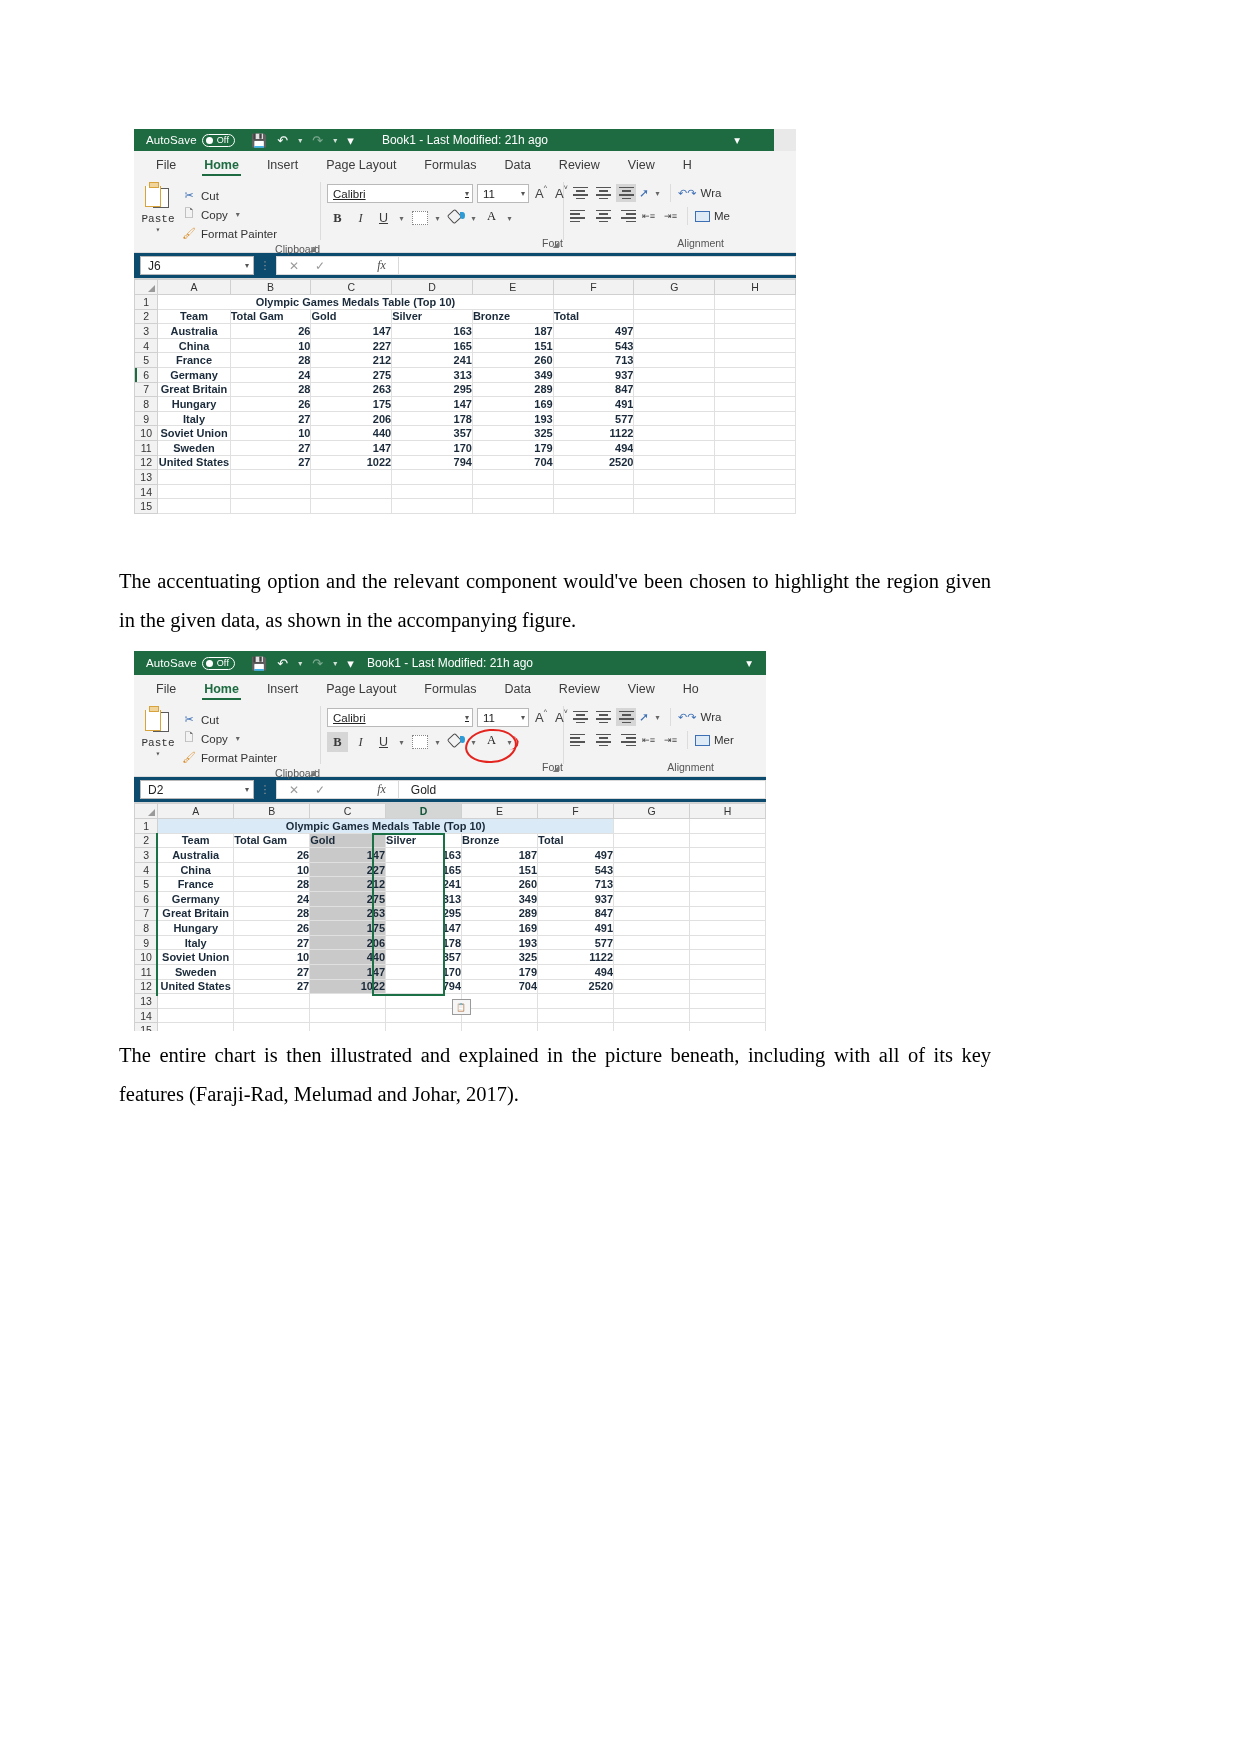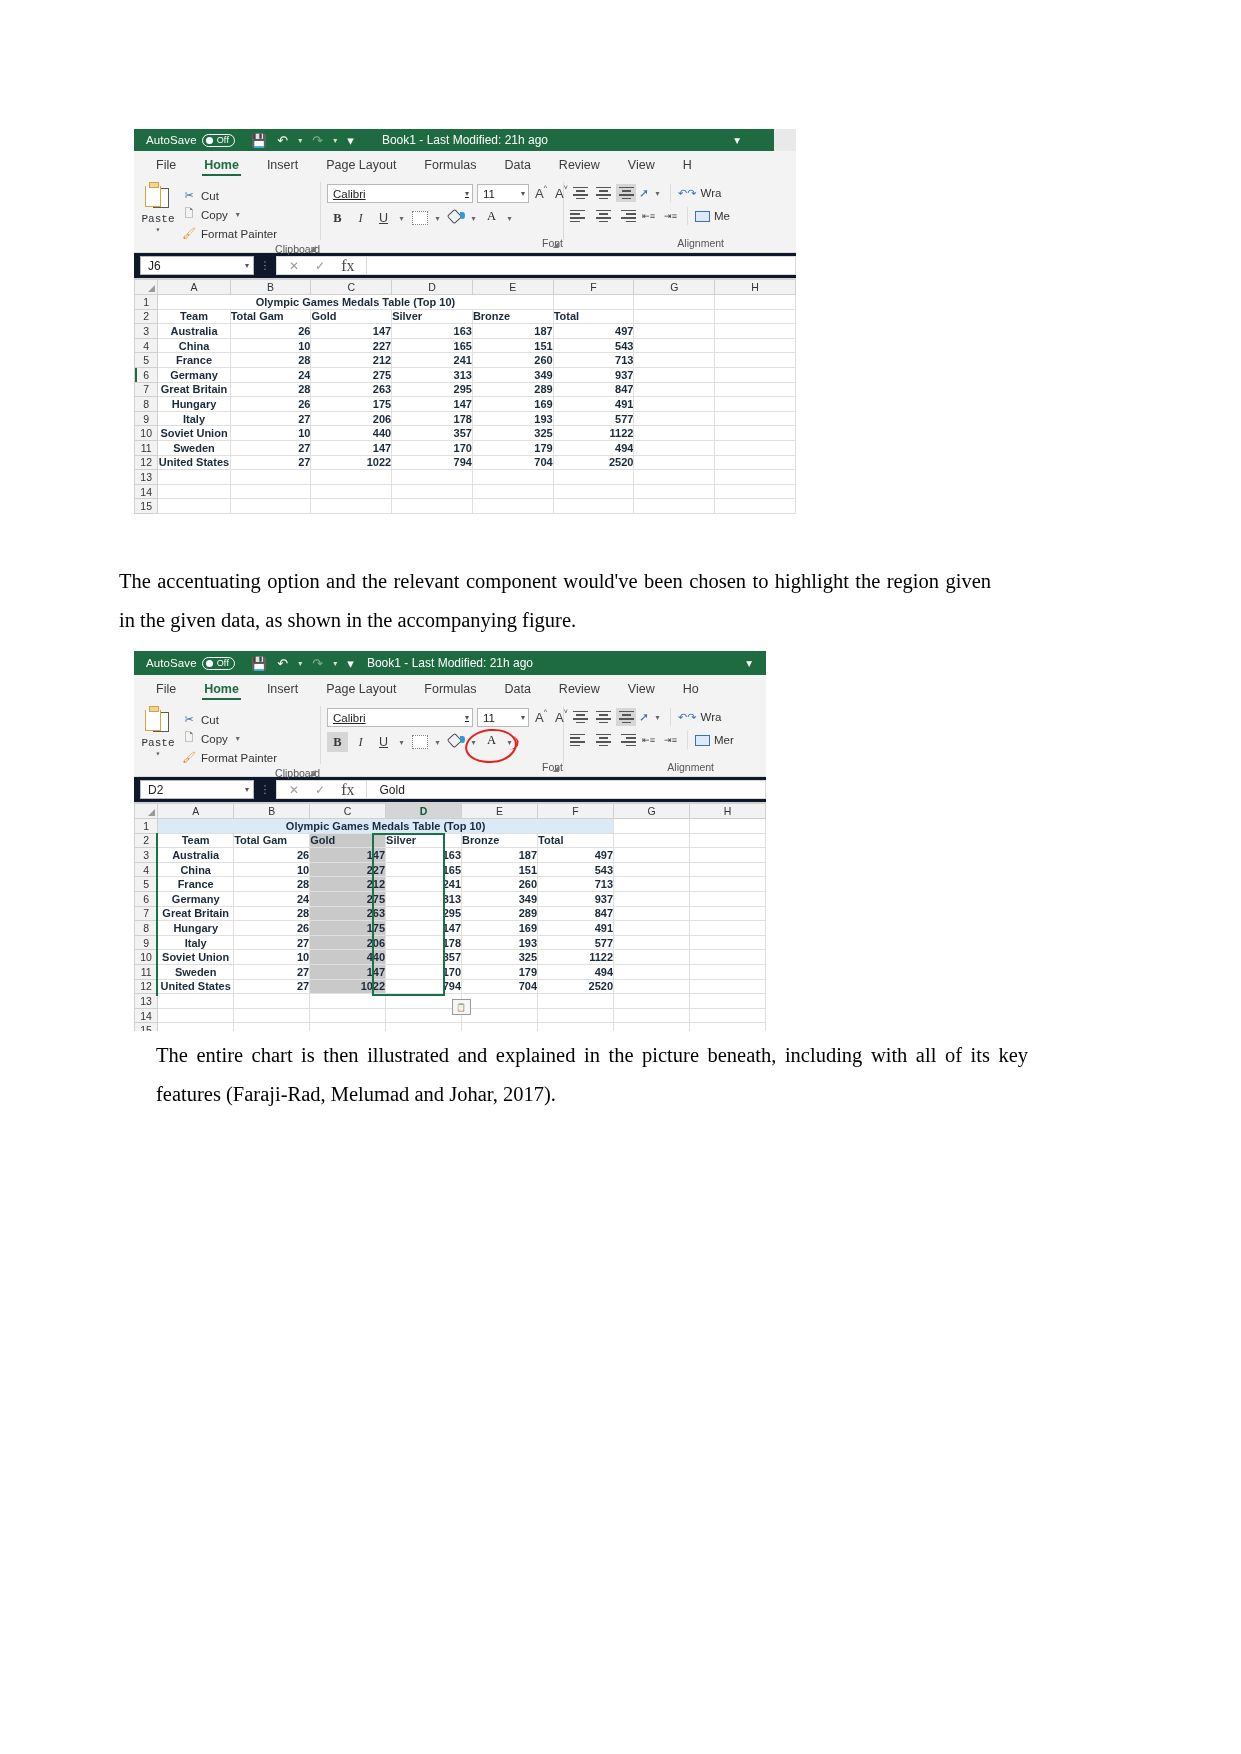--- a/index.html
+++ b/index.html
@@ -17,21 +17,21 @@
   .para {
     position:absolute;
     font-family:"Liberation Serif", serif;
     font-size:20.5px;
     line-height:39px;
     color:#000;
     text-align:justify;
     text-justify:inter-word;
   }
   .para1 { left:119px; top:562px; width:872px; }
-  .para2 { left:119px; top:1036px; width:872px;margin-left:37px; }
+  .para2 { left:119px; top:1036px; width:872px; }
 
   
   .xl {
     position:absolute;
     background:#ffffff;
     overflow:hidden;
   }
   .xl1 { left:134px; top:129px; width:662px; height:403px; }
   .xl2 { left:134px; top:651px; width:632px; height:380px; }
 
@@ -196,35 +196,35 @@
   .wrapic { font-size:11px; color:#3d6fb5; }
   .mergeic {
     width:15px;height:11px;border:1.3px solid #3d6fb5;background:#dfeaf7;
     display:inline-block;
   }
   .indent { width:19px;height:17px;display:flex;align-items:center;justify-content:center;
     font-size:9px;color:#444; }
 
   
   .fbar {
-    height:26px; background:#0f172a; display:flex; align-items:center;
+    height:26px; background:#0c4a6e; display:flex; align-items:center;
     border-bottom:1px solid #d4d4d4; font-family:"Liberation Sans", sans-serif;justify-content:flex-end;
   }
   .namebox {
     width:114px; height:19px; margin-left:6px; background:#fff;
     border:1px solid #b9b9b9; display:flex; align-items:center;
     justify-content:space-between; padding:0 4px 0 7px; font-size:12px; color:#222;
   }
   .namebox .cr { font-size:8px; color:#555; }
   .fb-dots { width:22px; text-align:center; color:#999; font-size:11px; }
   .fb-btns { display:flex; align-items:center; gap:16px; padding:0 12px;
     background:#fff; border:1px solid #d9d9d9; height:19px; }
   .fb-btns .x { color:#9a9a9a; font-size:12px; }
   .fb-btns .ck { color:#9a9a9a; font-size:12px; }
-  .fb-btns .fx { color:#4a4a4a; font-size:16px; font-family:"Liberation Serif",serif; }
+  .fb-btns .fx { color:#4a4a4a; font-size:12px; font-style:italic; font-family:"Liberation Serif",serif;margin-left:36px; }
   .fb-input {
     flex:1; height:19px; background:#fff; border:1px solid #d9d9d9;
     border-left:none; display:flex; align-items:center; padding-left:12px;
     font-size:12px; color:#222;
   }
 
   
   .grid { font-family:"Liberation Sans", sans-serif; font-size:11px; }
   table.sheet { border-collapse:collapse; table-layout:fixed; width:100%; }
   table.sheet td, table.sheet th { padding:0; }

